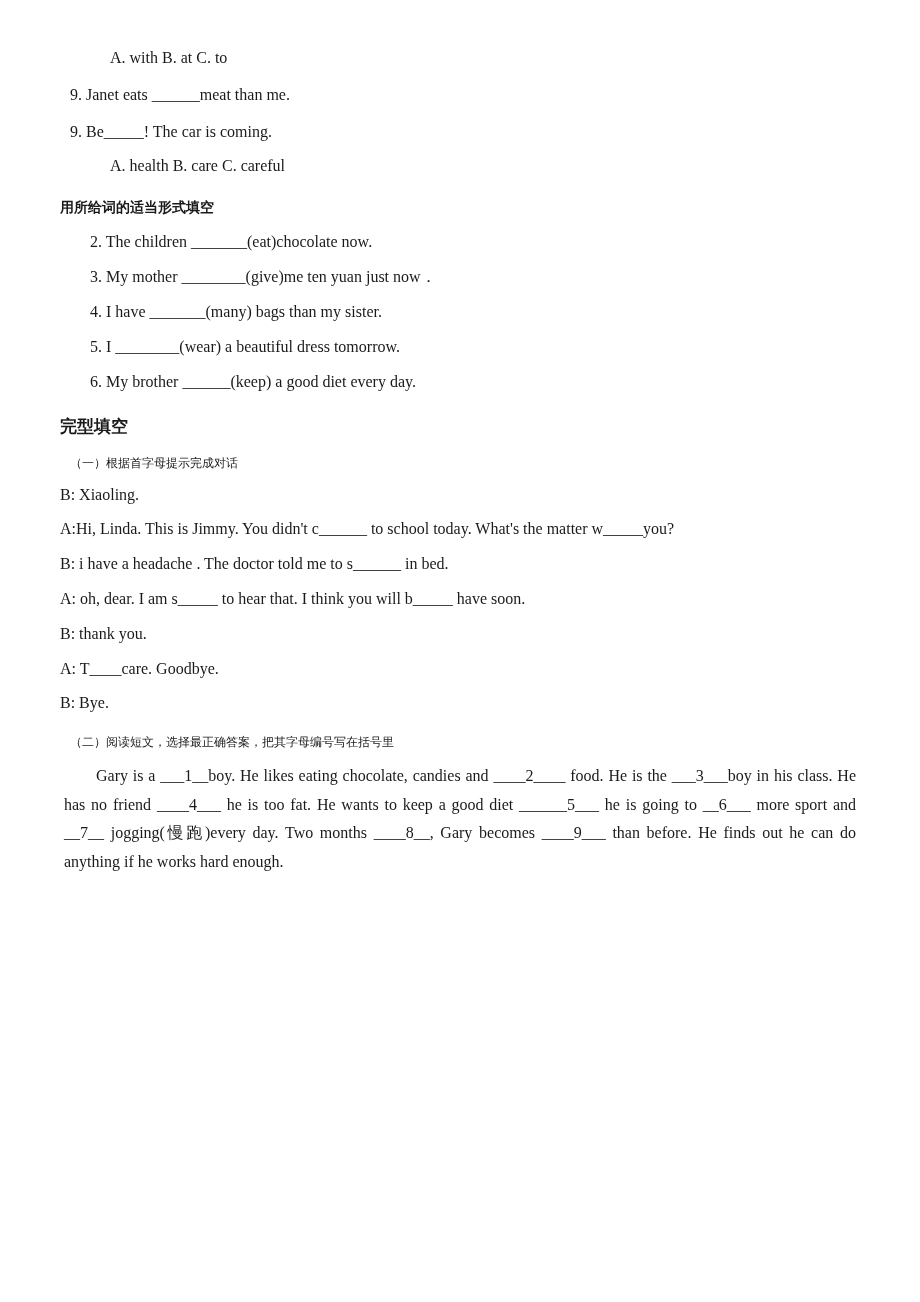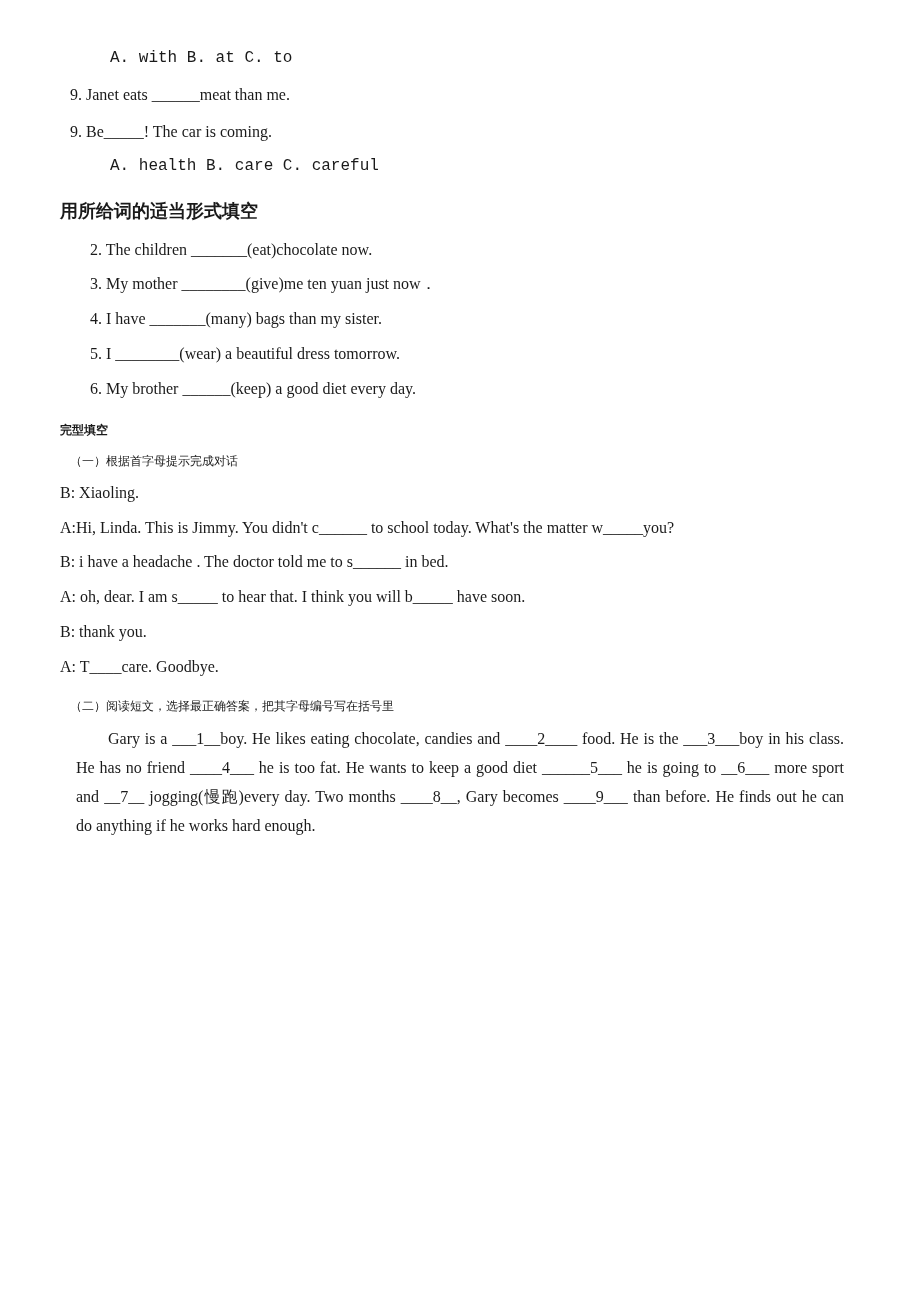--- a/index.html
+++ b/index.html
@@ -14,51 +14,50 @@
       color: #1a1a1a;
       padding: 40px 60px;
       width: 920px;
       min-height: 1302px;
       line-height: 1.8;
     }
     .section {
       margin-bottom: 8px;
     }
     .section-title {
-      font-size: 18px;
+      font-size: 14px;
       font-weight: bold;
       margin: 14px 0 8px 0;
     }
     .question {
       margin: 6px 0;
       padding-left: 10px;
     }
     .options {
       padding-left: 50px;
       margin: 4px 0;
-      font-family: Liberation Mono, monospace;
     }
     .fill-item {
       margin: 6px 0;
       padding-left: 30px;
     }
     .dialog-line {
       margin: 6px 0;
     }
     .reading-para {
       text-indent: 2em;
-      margin: 8px 16px;
+      margin: 8px 4px;
       text-align: justify;
     }
     .subsection-title {
       margin: 10px 0 6px 10px;
       font-size: 12px;
     }
     .section-header {
-      font-size: 12px;
+      font-size: 17px;
       font-weight: bold;
       margin: 16px 0 8px 0;
     }
   </style>
 </head>
 <body>
 
 <div class="section">
   <div class="options">
     <span>A. with    B. at    C. to</span>
@@ -102,20 +101,21 @@
 </div>
 
 <div>
 
     <div class="dialog-line">B: Xiaoling.</div>
     <div class="dialog-line">A:Hi, Linda. This is Jimmy. You didn't c______ to school today. What's the matter w_____you?</div>
     <div class="dialog-line">B: i have a headache . The doctor told me to s______ in bed.</div>
     <div class="dialog-line">A: oh, dear. I am s_____ to hear that. I think you will b_____ have soon.</div>
     <div class="dialog-line">B: thank you.</div>
     <div class="dialog-line">A: T____care. Goodbye.</div>
+    <div class="dialog-line">B: Bye.</div>
   </div>
 
 <div class="subsection-title" style="margin-top:14px;">
   <span>（二）阅读短文，选择最正确答案，把其字母编号写在括号里</span>
 </div>
 
 <div>
 
 <div class="reading-para">Gary is a ___1__boy. He likes eating chocolate, candies and ____2____ food. He is the ___3___boy in his class. He has no friend ____4___ he is too fat. He wants to keep a good diet ______5___ he is going to __6___ more sport and __7__ jogging(慢跑)every day. Two months ____8__, Gary becomes ____9___ than before. He finds out he can do anything if he works hard enough.</div>
   </div>

